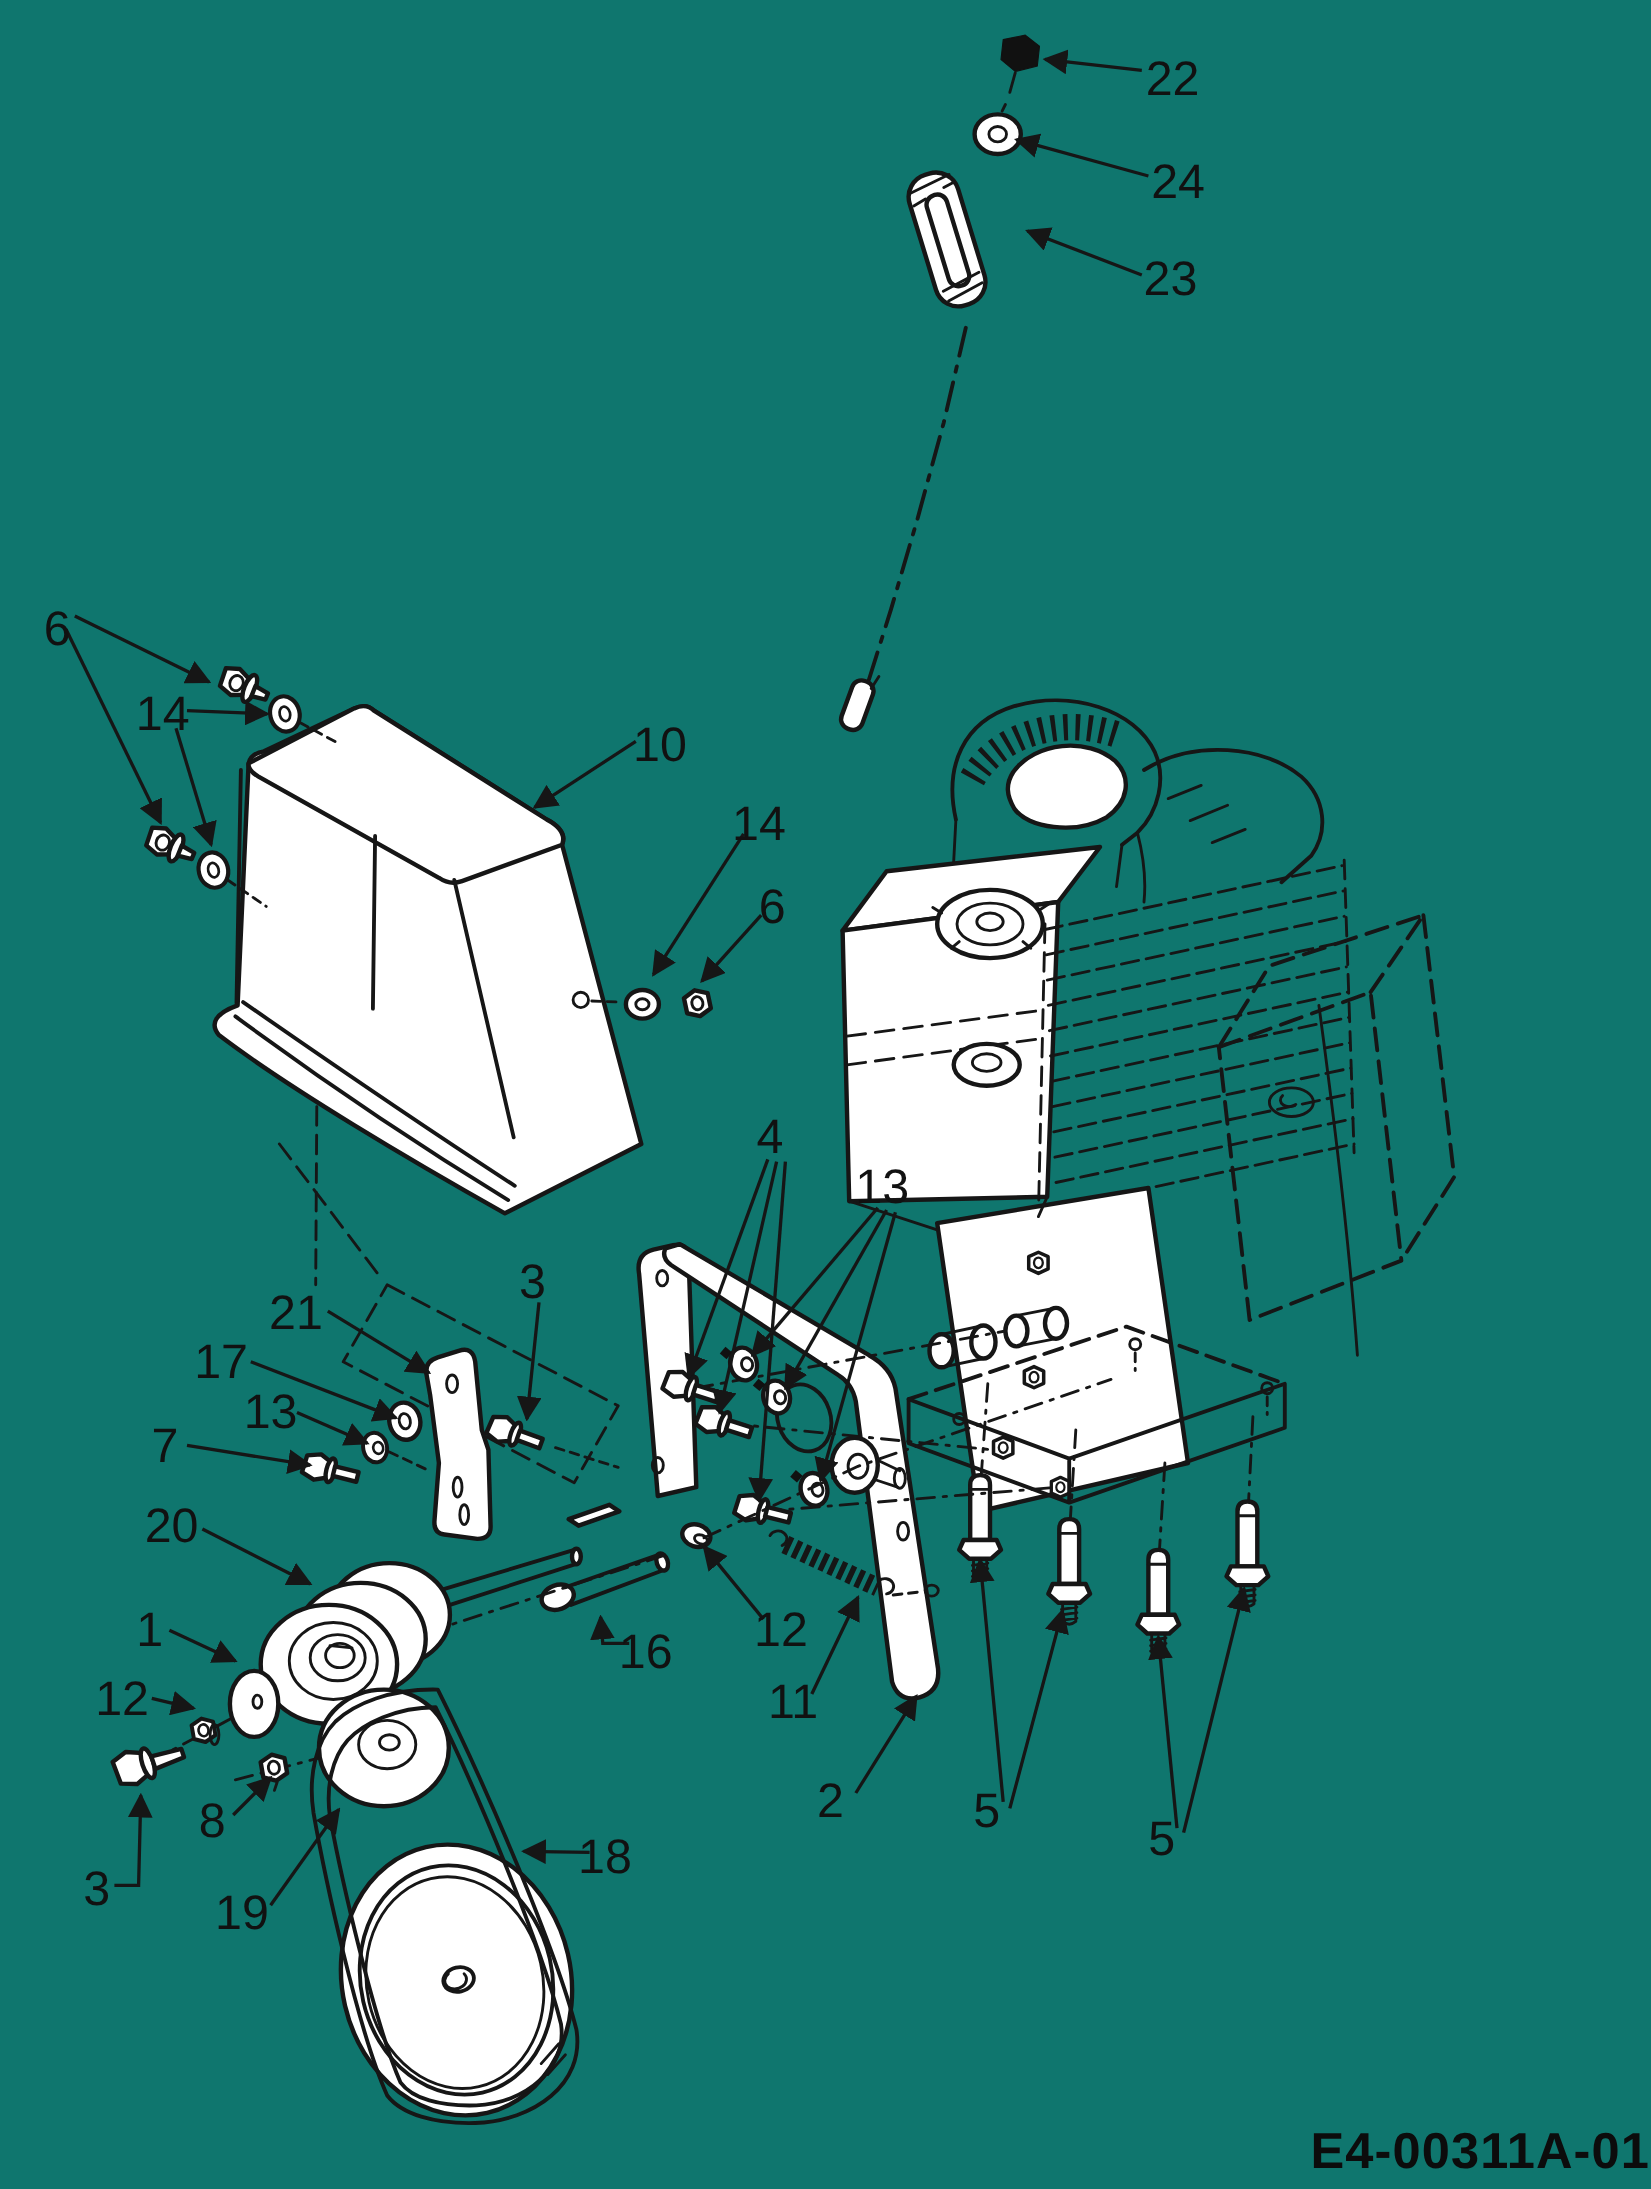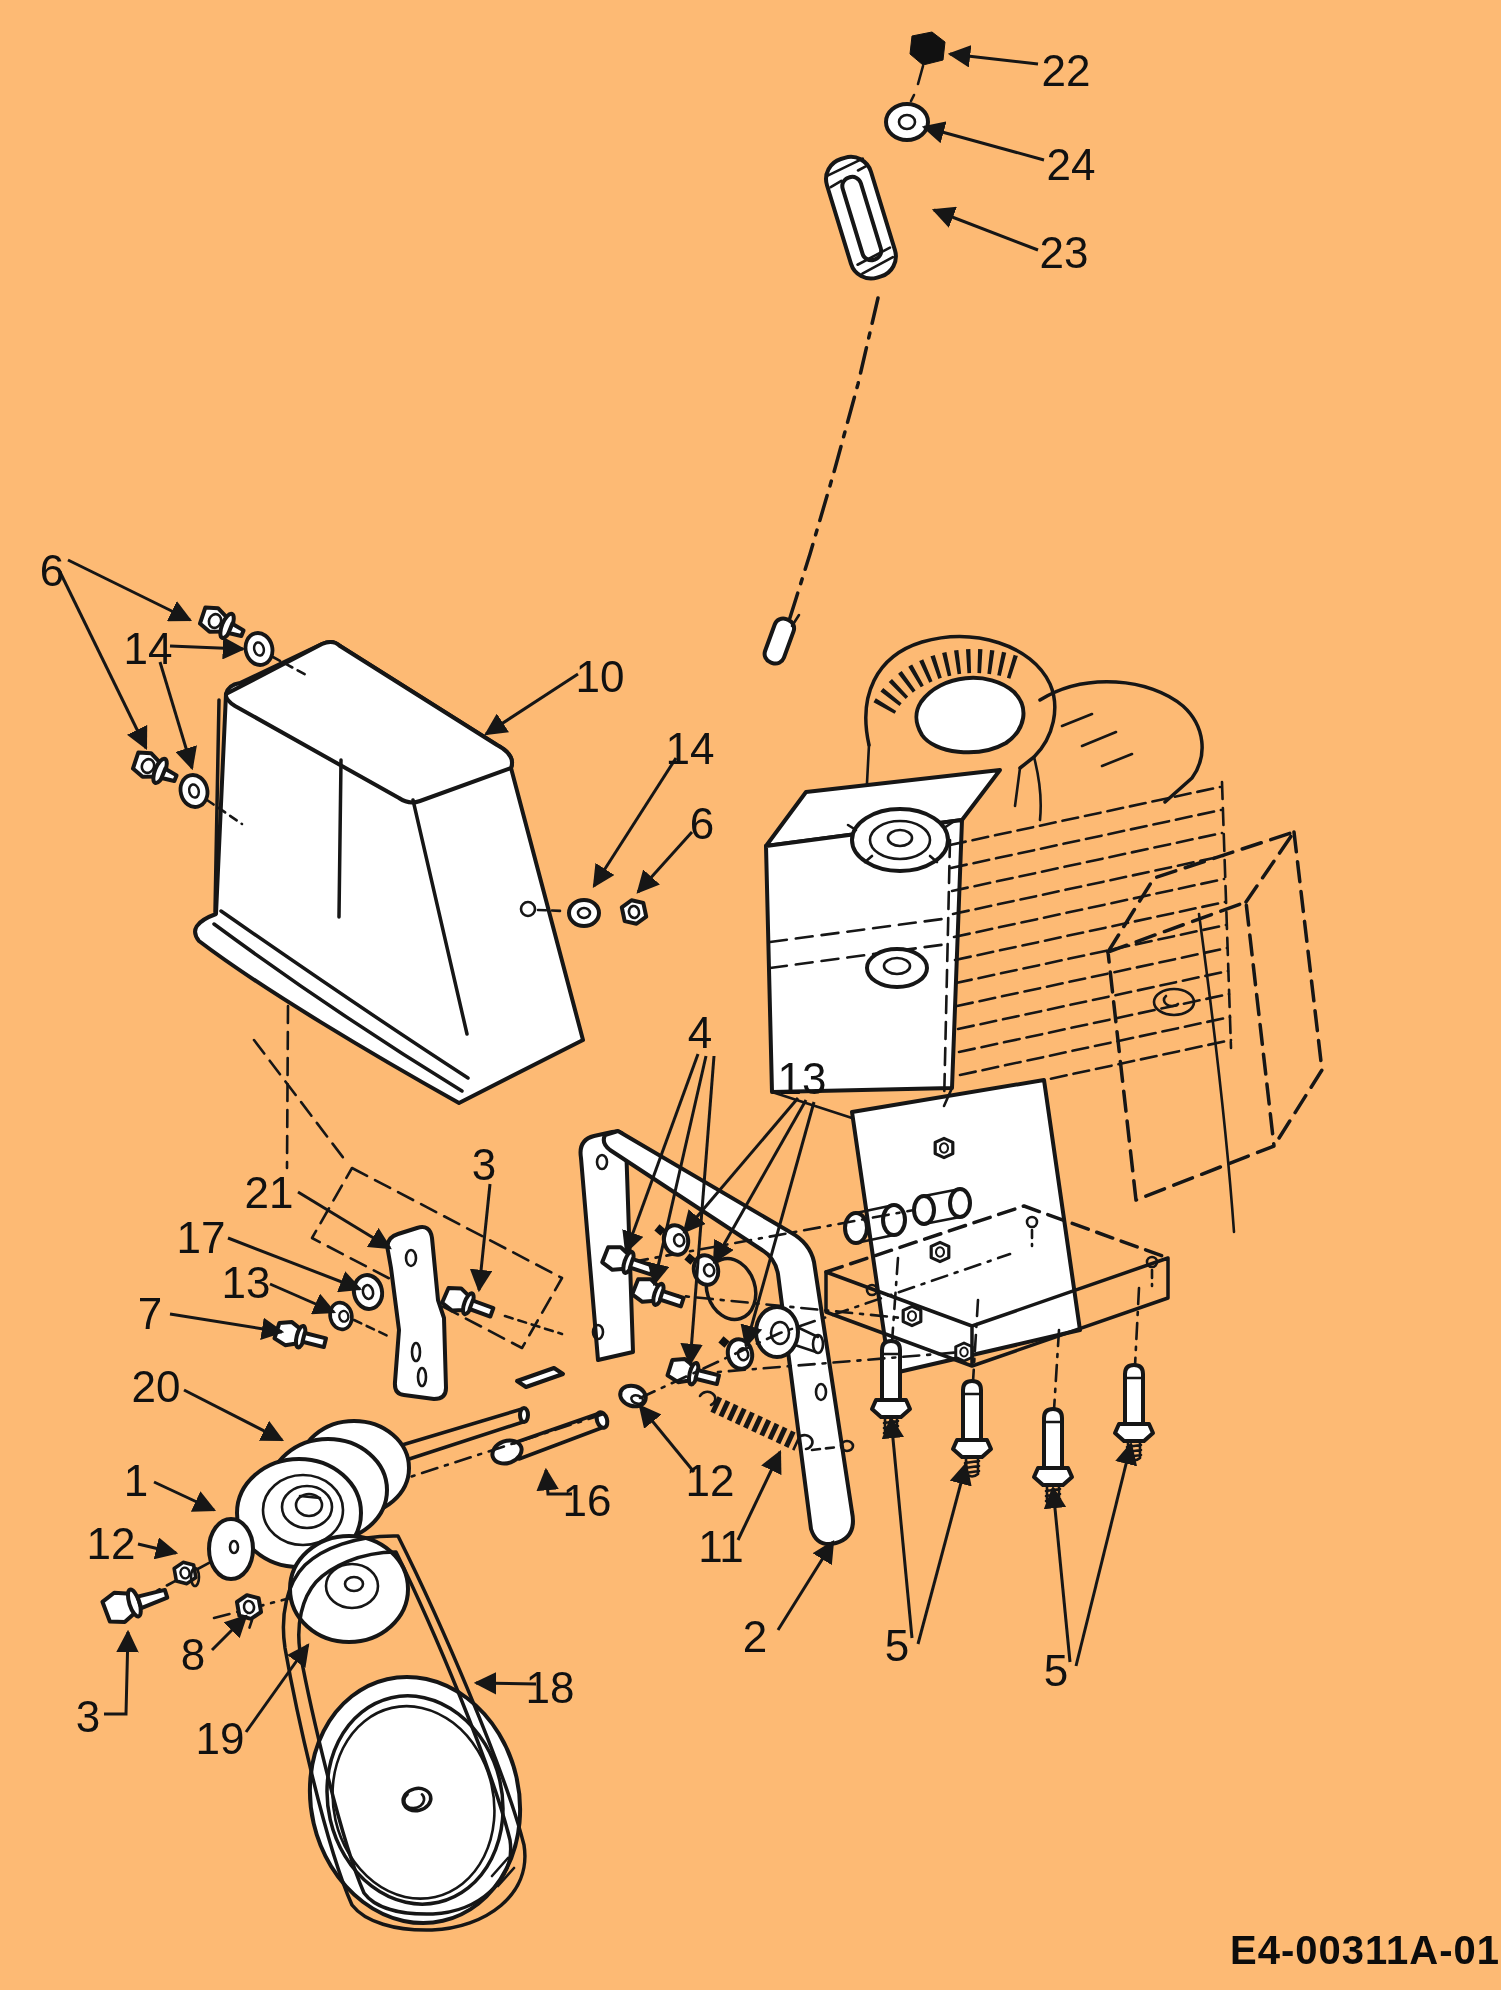--- a/index.html
+++ b/index.html
@@ -1,28 +1,28 @@
 <!DOCTYPE html>
 <html><head>
 <meta charset="utf-8">
 <style>
   html,body{margin:0;padding:0;background:#e8e8e8;}
-  #page{position:relative;width:1501px;height:1990px;background:#fdba74;overflow:hidden;
+  #page{position:relative;width:1501px;height:1990px;background:#0f766e;overflow:hidden;
         font-family:"Liberation Sans",sans-serif;}
   svg{position:absolute;left:0;top:0;}
   .ln{stroke:#161616;stroke-width:3.5;fill:none;stroke-linecap:round;stroke-linejoin:round;}
   .lnw{stroke:#161616;stroke-width:4;fill:#ffffff;stroke-linejoin:round;}
   .thin{stroke-width:2.6;}
   .dash{stroke-dasharray:17 9;}
   .dashdot{stroke-dasharray:16 8 3 8;}
   .dashsm{stroke-dasharray:8 6;}
   .callout{font-size:44px;fill:#111;text-anchor:middle;font-family:"Liberation Sans",sans-serif;}
   .leader{stroke:#161616;stroke-width:3;fill:none;}
   .part-code{position:absolute;left:1130px;top:1928px;width:370px;text-align:right;
-             font-size:40px;font-weight:bold;color:#0c0c0c;letter-spacing:1px;
+             font-size:46px;font-weight:bold;color:#0c0c0c;letter-spacing:1px;
              font-family:"Liberation Sans",sans-serif;}
 </style>
 </head>
 <body>
 
 <div id="page">
 <svg id="art" width="1501" height="1990" viewBox="0 0 1501 1990">
   <defs>
     <marker id="arr" viewBox="0 0 10 10" refX="9" refY="5" markerWidth="7.5" markerHeight="7.5" orient="auto">
       <path d="M0,0 L10,5 L0,10 Z" fill="#161616"></path>

